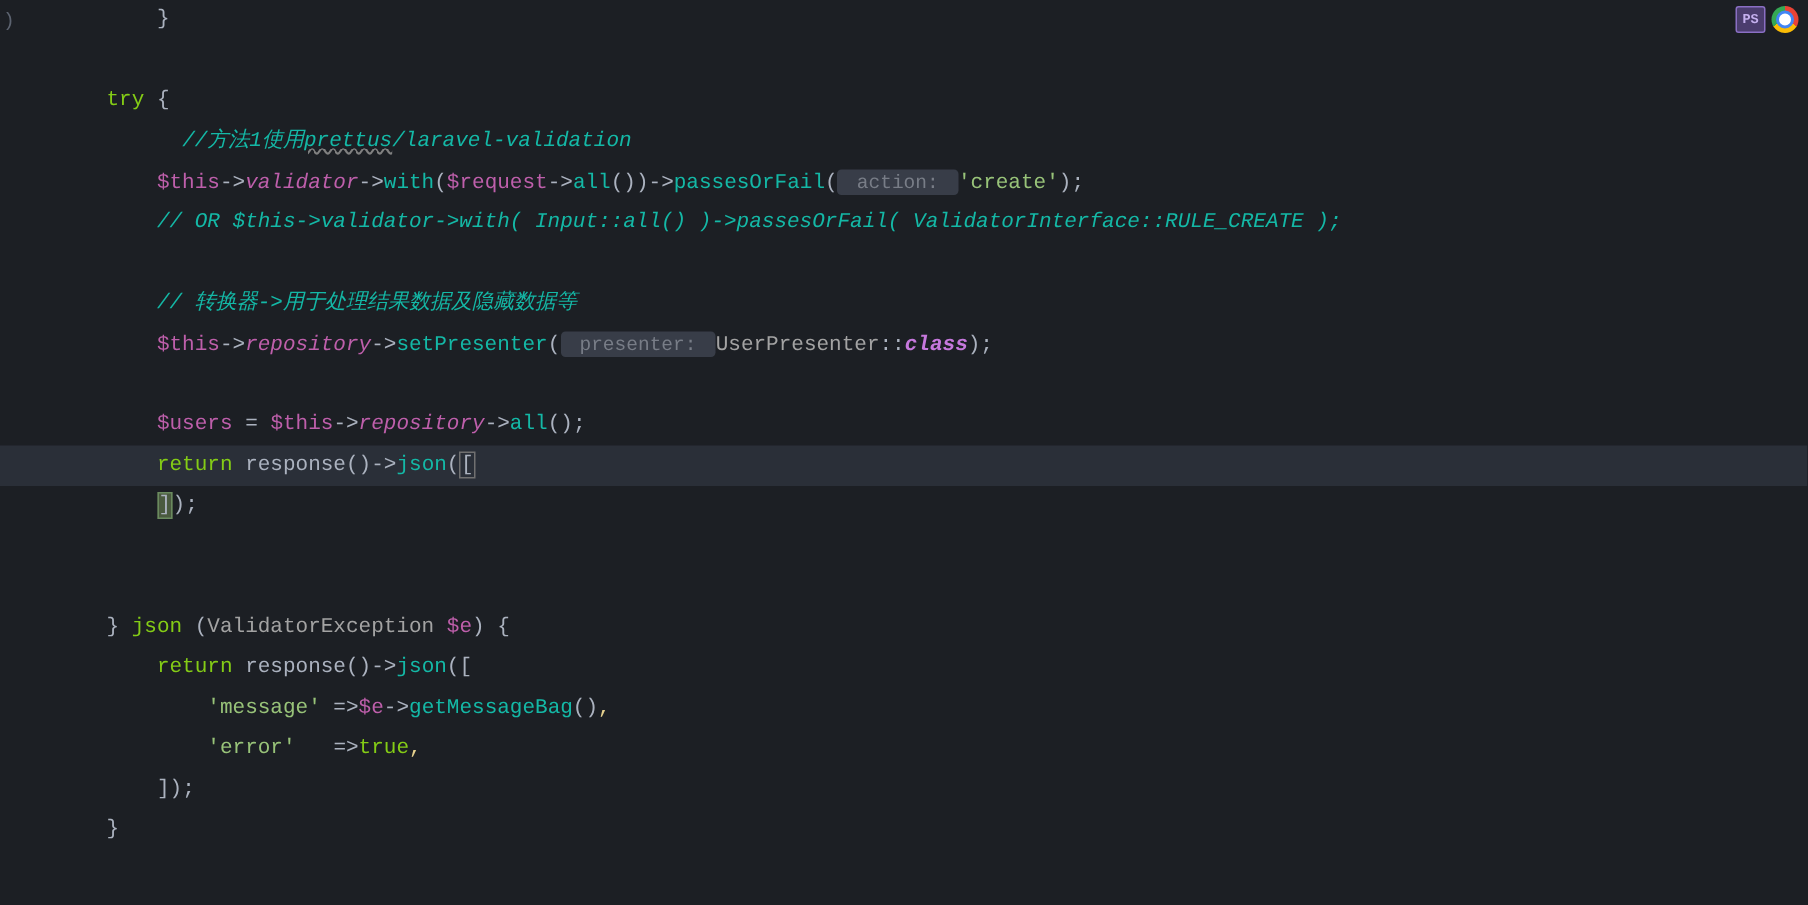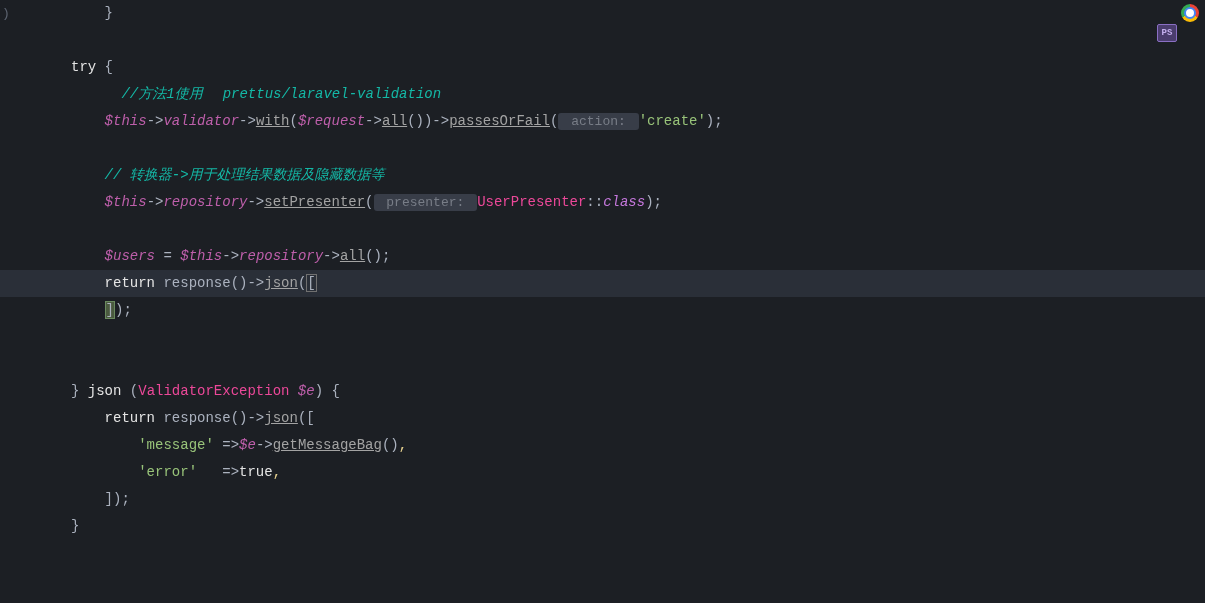--- a/index.html
+++ b/index.html
@@ -26,35 +26,35 @@
       width: 100%;
     }
     .line {
       white-space: pre;
       padding-left: 71px;
       height: 27px;
     }
     .highlighted-line {
       background: #2a2f38;
     }
-    .keyword-orange { color: #e5e5e5; }
-    .variable { color: #be5fab; font-style: italic; }
+    .keyword-orange { color: #84cc16; }
+    .variable { color: #be5fab; }
     .operator { color: #abb2bf; }
     .arrow { color: #abb2bf; }
     .method { color: #dcdcaa; }
-    .method-orange { color: #a3a3a3; text-decoration: underline; }
+    .method-orange { color: #14b8a6; }
     .paren { color: #abb2bf; }
     .comment { color: #14b8a6; font-style: italic; }
     .string { color: #98c379; }
-    .classref { color: #ec4899; text-align: center; }
-    .const { color: #c678dd; font-style: italic; }
+    .classref { color: #a3a3a3; text-align: center; }
+    .const { color: #c678dd; font-style: italic; font-weight: bold; }
     .brace { color: #abb2bf; }
     .semicolon { color: #abb2bf; }
     .comma { color: #e6d18f; }
-    .underline { text-decoration-style: wavy; text-decoration-color: #808080; margin-left: 20px; }
+    .underline { text-decoration: underline; text-decoration-style: wavy; text-decoration-color: #808080; }
     .hint-box {
       background: #383d48;
       color: #787d87;
       padding: 1px 5px;
       border-radius: 3px;
       font-style: normal;
       font-size: 13px;
     }
     .bracket-match {
       background: #4a5a3f;
@@ -75,21 +75,20 @@
       height: 18px;
       background: #4b3d6e;
       border: 1px solid #8a6fc4;
       color: #c5b0ef;
       font-size: 9px;
       font-weight: bold;
       display: flex;
       align-items: center;
       justify-content: center;
       border-radius: 2px;
-      margin-top: 20px;
     }
     .icon-chrome {
       width: 18px;
       height: 18px;
       border-radius: 50%;
       background: conic-gradient(#ea4335 0 120deg, #fbbc05 120deg 240deg, #34a853 240deg 360deg);
       display: flex;
       align-items: center;
       justify-content: center;
       position: relative;
@@ -121,20 +120,21 @@
 </div>
 
 <div class="left-marker" style="top:0;left:2px;">)</div>
 
 <div class="editor">
   <div class="line">    <span class="brace">}</span></div>
   <div class="line"></div>
   <div class="line"><span class="keyword-orange">try</span><span class="brace"> {</span></div>
   <div class="line">      <span class="comment">//方法1使用</span><span class="comment underline">prettus</span><span class="comment">/laravel-validation</span></div>
   <div class="line">    <span class="variable">$this</span><span class="arrow">-&gt;</span><span class="method" style="color:#be5fab;font-style:italic;">validator</span><span class="arrow">-&gt;</span><span class="method-orange">with</span><span class="paren">(</span><span class="variable">$request</span><span class="arrow">-&gt;</span><span class="method-orange">all</span><span class="paren">()</span><span class="paren">)</span><span class="arrow">-&gt;</span><span class="method-orange">passesOrFail</span><span class="paren">(</span><span class="hint-box"> action: </span><span class="string">'create'</span><span class="paren">)</span><span class="semicolon">;</span></div>
+  <div class="line">    <span class="comment">// OR $this-&gt;validator-&gt;with( Input::all() )-&gt;passesOrFail( ValidatorInterface::RULE_CREATE );</span></div>
   <div class="line"></div>
   <div class="line">    <span class="comment">// 转换器-&gt;用于处理结果数据及隐藏数据等</span></div>
   <div class="line">    <span class="variable">$this</span><span class="arrow">-&gt;</span><span style="color:#be5fab;font-style:italic;">repository</span><span class="arrow">-&gt;</span><span class="method-orange">setPresenter</span><span class="paren">(</span><span class="hint-box"> presenter: </span><span class="classref">UserPresenter</span><span class="operator">::</span><span class="const" style="color:#c678dd;font-style:italic;">class</span><span class="paren">)</span><span class="semicolon">;</span></div>
   <div class="line"></div>
   <div class="line">    <span class="variable">$users</span><span class="operator"> = </span><span class="variable">$this</span><span class="arrow">-&gt;</span><span style="color:#be5fab;font-style:italic;">repository</span><span class="arrow">-&gt;</span><span class="method-orange">all</span><span class="paren">()</span><span class="semicolon">;</span></div>
   <div class="line highlighted-line">    <span class="keyword-orange">return</span> <span class="method" style="color:#abb2bf;">response</span><span class="paren">()</span><span class="arrow">-&gt;</span><span class="method-orange">json</span><span class="paren">(</span><span class="brace cursor-bracket">[</span></div>
   <div class="line">    <span class="brace bracket-match">]</span><span class="paren">)</span><span class="semicolon">;</span></div>
   <div class="line"></div>
   <div class="line"></div>
   <div class="line"><span class="brace">} </span><span class="keyword-orange">json</span><span class="paren"> (</span><span class="classref">ValidatorException</span><span class="variable"> $e</span><span class="paren">) {</span></div>

